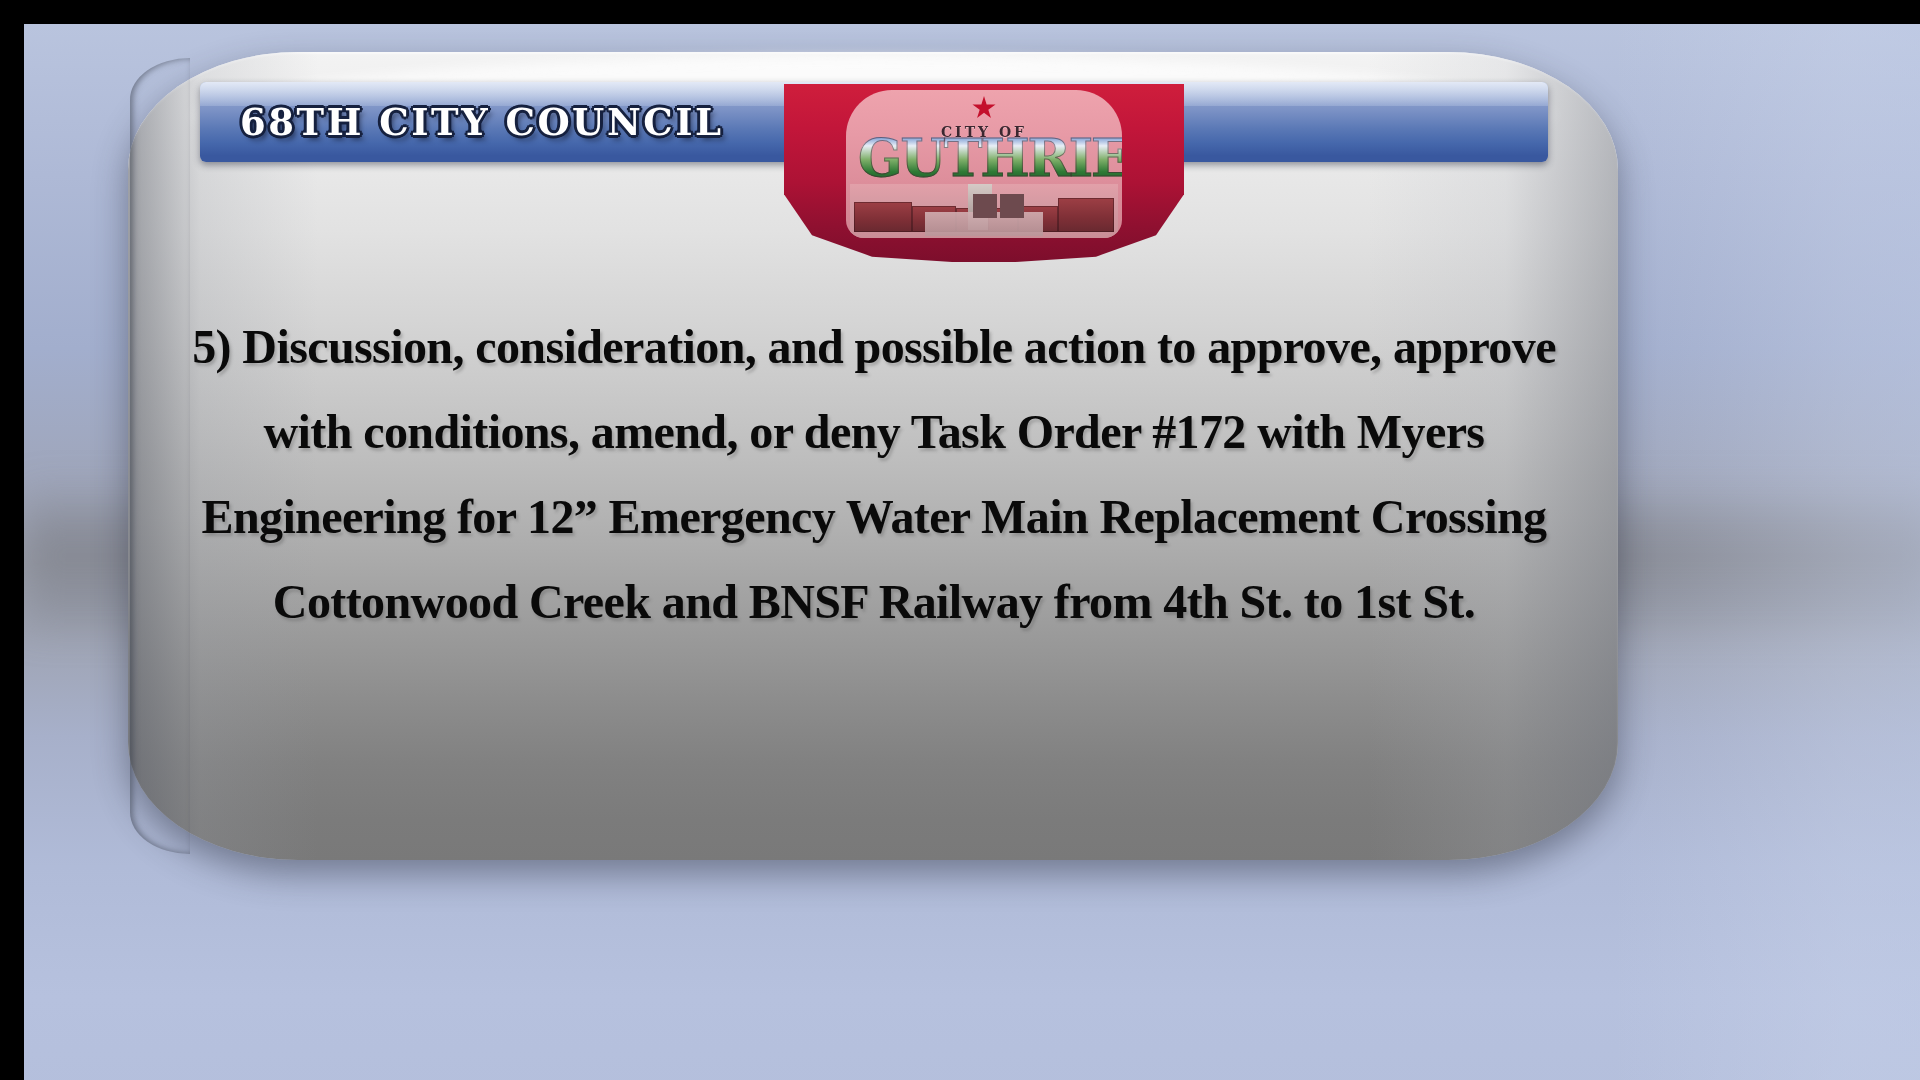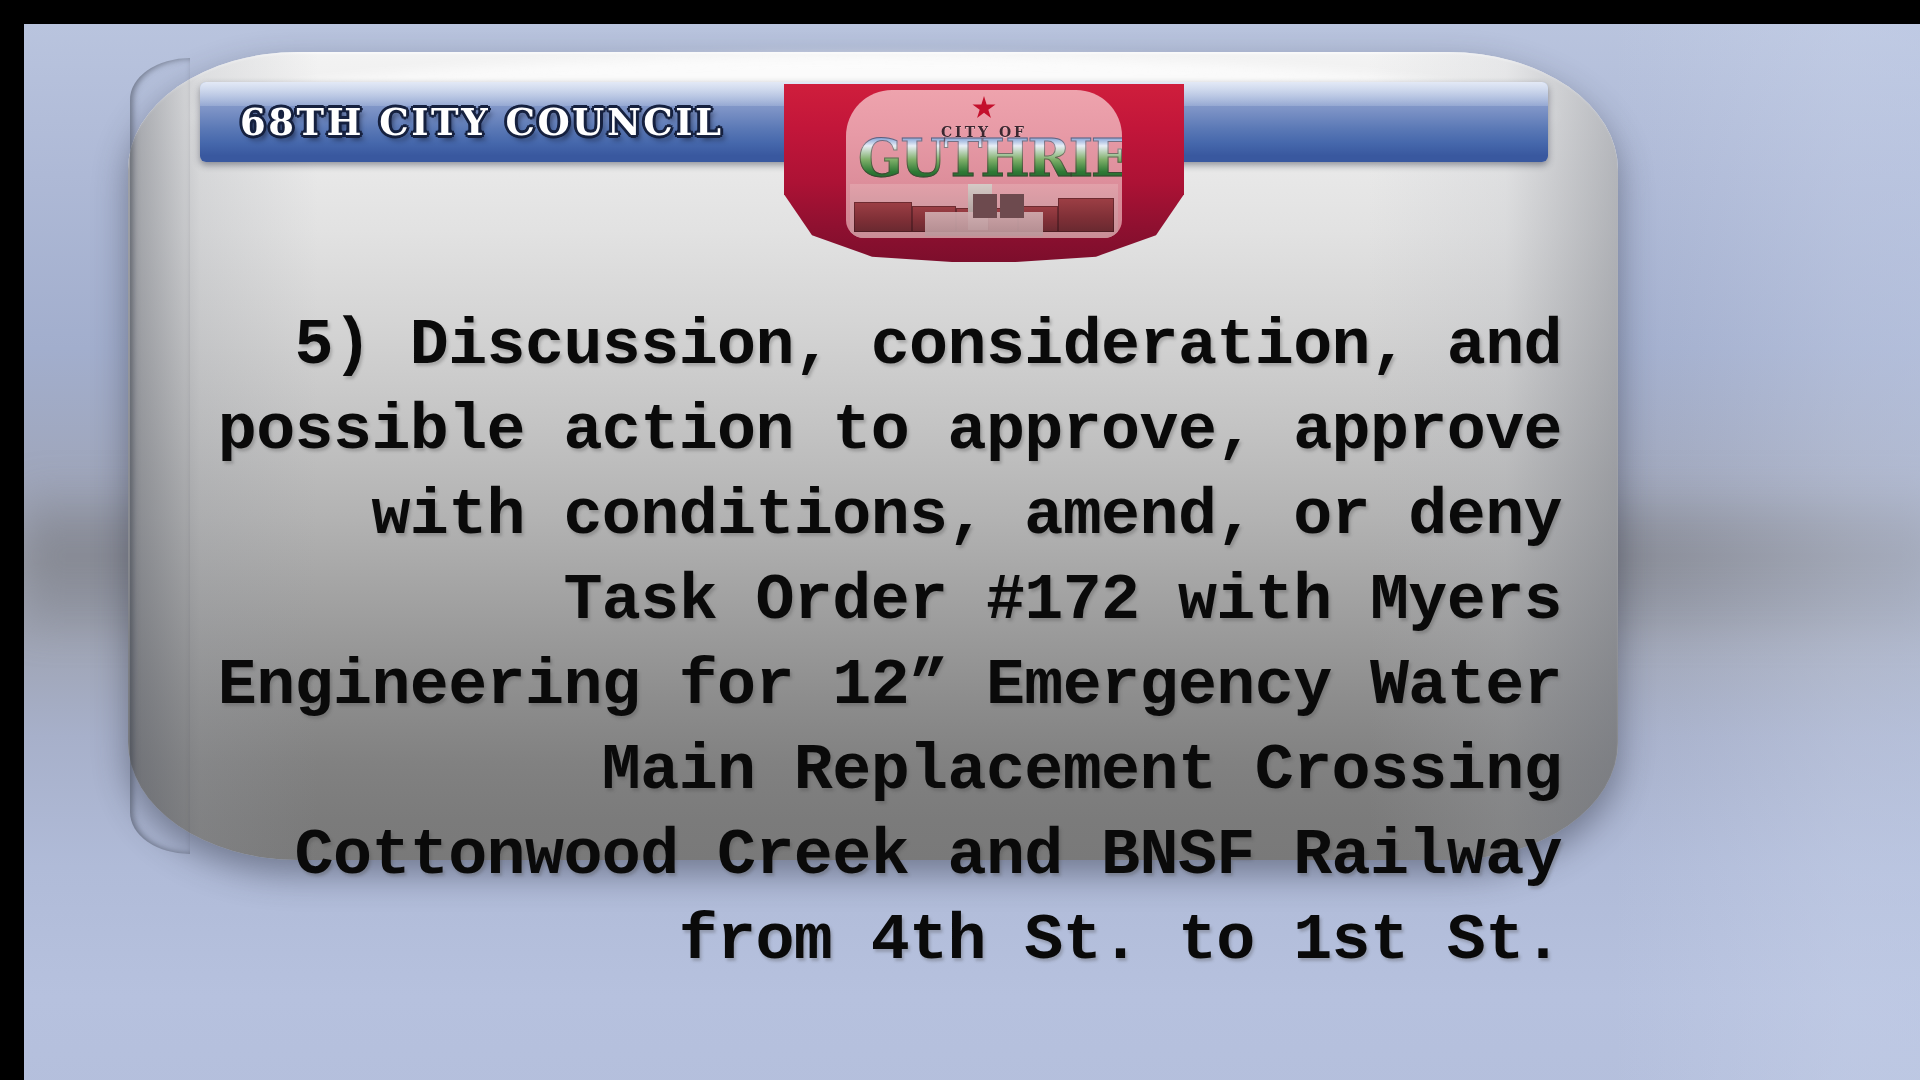--- a/index.html
+++ b/index.html
@@ -245,24 +245,24 @@
     position:absolute; left:28%; right:28%; bottom:2px; height:16px;
     background:linear-gradient(180deg, rgba(210,175,178,.9), rgba(186,150,154,.9));
   }
   .lamp{ position:absolute; bottom:20px; width:2px; height:18px; background:#6d4a4e; }
 
   
   #agenda-text{
     position:absolute;
     left:150px; top:268px;
     width:1400px;
-    text-align:right;
-    font-family:Liberation Mono, monospace;
-    font-weight:bold;
-    font-size:65px;
+    text-align:center;
+    font-family:Liberation Serif, serif;
+    font-weight:bold;
+    font-size:48px;
     line-height:85px;
     letter-spacing:-.6px;
     color:#0a0a0a;
     text-shadow:2px 3px 3px rgba(70,70,70,.28);
     white-space:pre-line;
   }
 </style>
 </head>
 <body>
 

